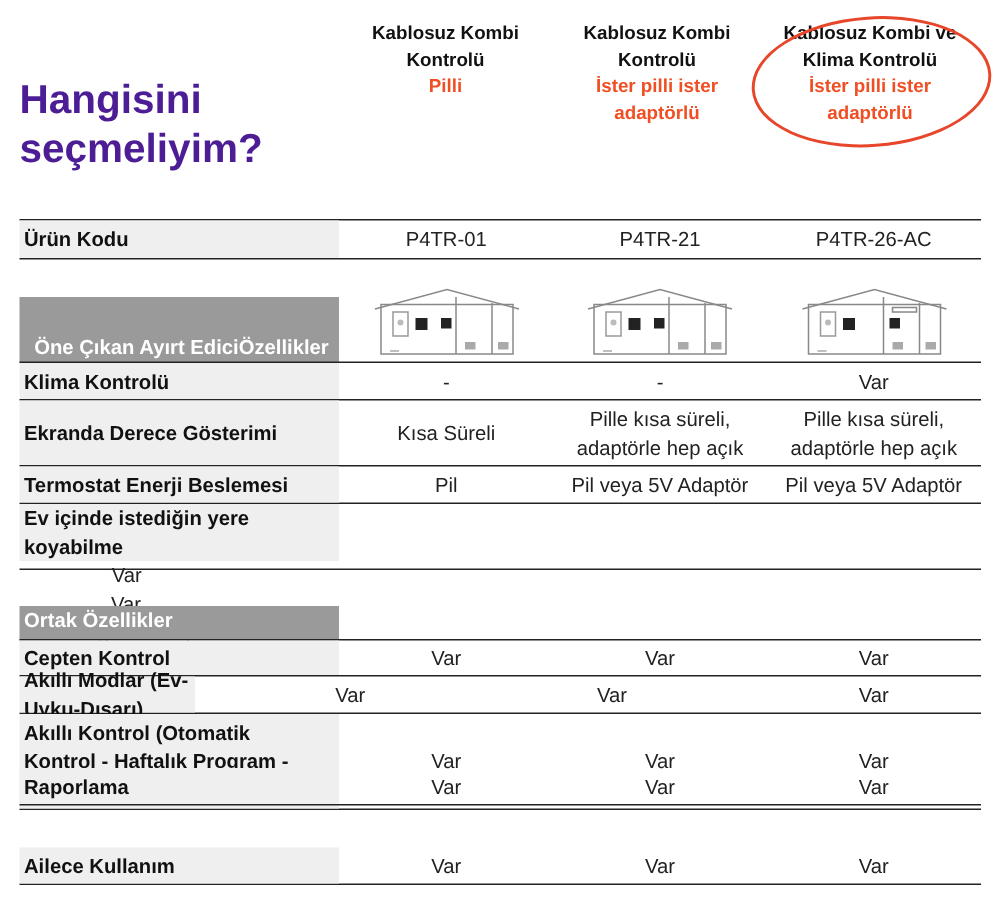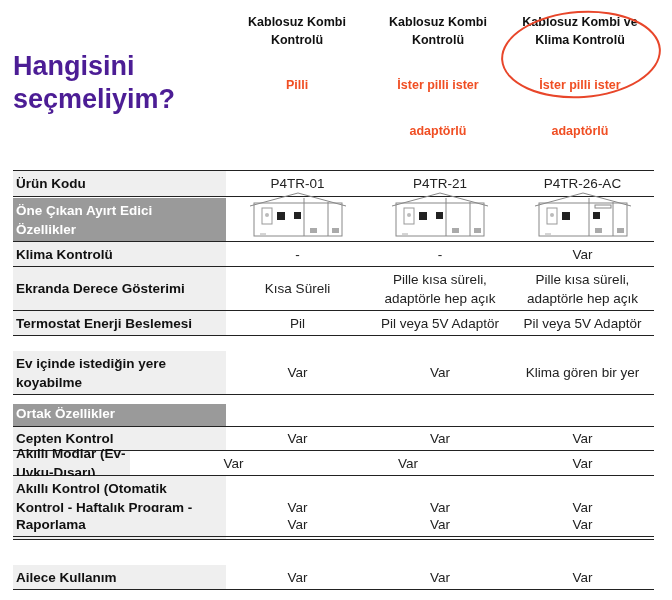--- a/index.html
+++ b/index.html
@@ -10,35 +10,35 @@
     position: absolute; left: 13px; top: 50px;
     font-size: 27px; font-weight: bold; line-height: 33px;
     color: #4c1d95;
   }
   .title span { display: block; }
 
   .col-head {
     position: absolute; top: 14px; width: 150px;
     text-align: center; font-size: 12.5px; font-weight: bold; line-height: 17.5px;
   }
-  .col-head .sub { color: #f04e23; display: block; margin-top: 28px; }
+  .col-head .sub { color: #f04e23; display: block; }
   .col-head .name { display: block; }
   .ch1 { left: 222px; }
   .ch2 { left: 363px; }
   .ch3 { left: 505px; }
 
   .ellipse {
     position: absolute; left: 501px; top: 11px; width: 160px; height: 87px;
     border: 2.5px solid #e8462a; border-radius: 50%;
     transform: rotate(-4deg);
   }
 
   .tbl { position: absolute; left: 13px; width: 641px; }
   .row { position: absolute; left: 0; width: 641px; display: flex; border-bottom: 1.5px solid #222; }
-  .row.top-border { border-top: 1.5px solid #222; margin-top: 24px; }
+  .row.top-border { border-top: 1.5px solid #222; }
   .lbl {
     width: 213px; background: #efefef; font-weight: bold; font-size: 13.5px;
     display: flex; align-items: center; padding-left: 3px; line-height: 19px;
   }
   .cell {
     flex: 1; display: flex; align-items: center; justify-content: center;
     text-align: center; font-size: 13.5px; line-height: 19px; color: #222;
   }
   .c1 { width: 143px; flex: none; }
   .c2 { width: 142px; flex: none; }
@@ -84,21 +84,21 @@
 
 <div class="tbl" style="top:0;">
 
   <div class="row top-border" style="top:146px; height:27px;">
     <div class="lbl">Ürün Kodu</div>
     <div class="cell c1">P4TR-01</div>
     <div class="cell c2">P4TR-21</div>
     <div class="cell c3">P4TR-26-AC</div>
   </div>
 
-  <div class="section" style="top:198px; height:44px; flex-direction:column; align-items:flex-start; justify-content:center;">
+  <div class="section" style="top:198px; height:44px; flex-direction:row; align-items:flex-end; justify-content:center;">
     <span>Öne Çıkan Ayırt Edici</span>
     <span>Özellikler</span>
   </div>
   <div class="section-line" style="top:198px; height:44px;"></div>
 
   <div style="position:absolute; left:213px; top:188px; width:428px; height:52px; display:flex;">
     <div style="width:143px; display:flex; justify-content:center; align-items:center;">
       <svg class="house" width="100" height="48" viewBox="0 0 100 48">
         <polyline points="2,16 50,3 98,16" fill="none" stroke="#888" stroke-width="1"></polyline>
         <rect x="6" y="13" width="88" height="33" fill="none" stroke="#888" stroke-width="1"></rect>
@@ -160,21 +160,21 @@
     <div class="cell c3" style="padding:0 14px;">Pille kısa süreli, adaptörle hep açık</div>
   </div>
 
   <div class="row" style="top:311px; height:25px;">
     <div class="lbl">Termostat Enerji Beslemesi</div>
     <div class="cell c1">Pil</div>
     <div class="cell c2">Pil veya 5V Adaptör</div>
     <div class="cell c3">Pil veya 5V Adaptör</div>
   </div>
 
-  <div class="row" style="top:351px; height:44px;">
+  <div class="row" style="top:336px; height:44px;flex-direction:column;">
     <div class="lbl" style="padding-right:30px;">Ev içinde istediğin yere koyabilme</div>
     <div class="cell c1">Var</div>
     <div class="cell c2">Var</div>
     <div class="cell c3">Klima gören bir yer</div>
   </div>
 
   <div class="section" style="top:404px; height:23px;">
     <span>Ortak Özellikler</span>
   </div>
   <div class="section-line" style="top:404px; height:23px;"></div>

